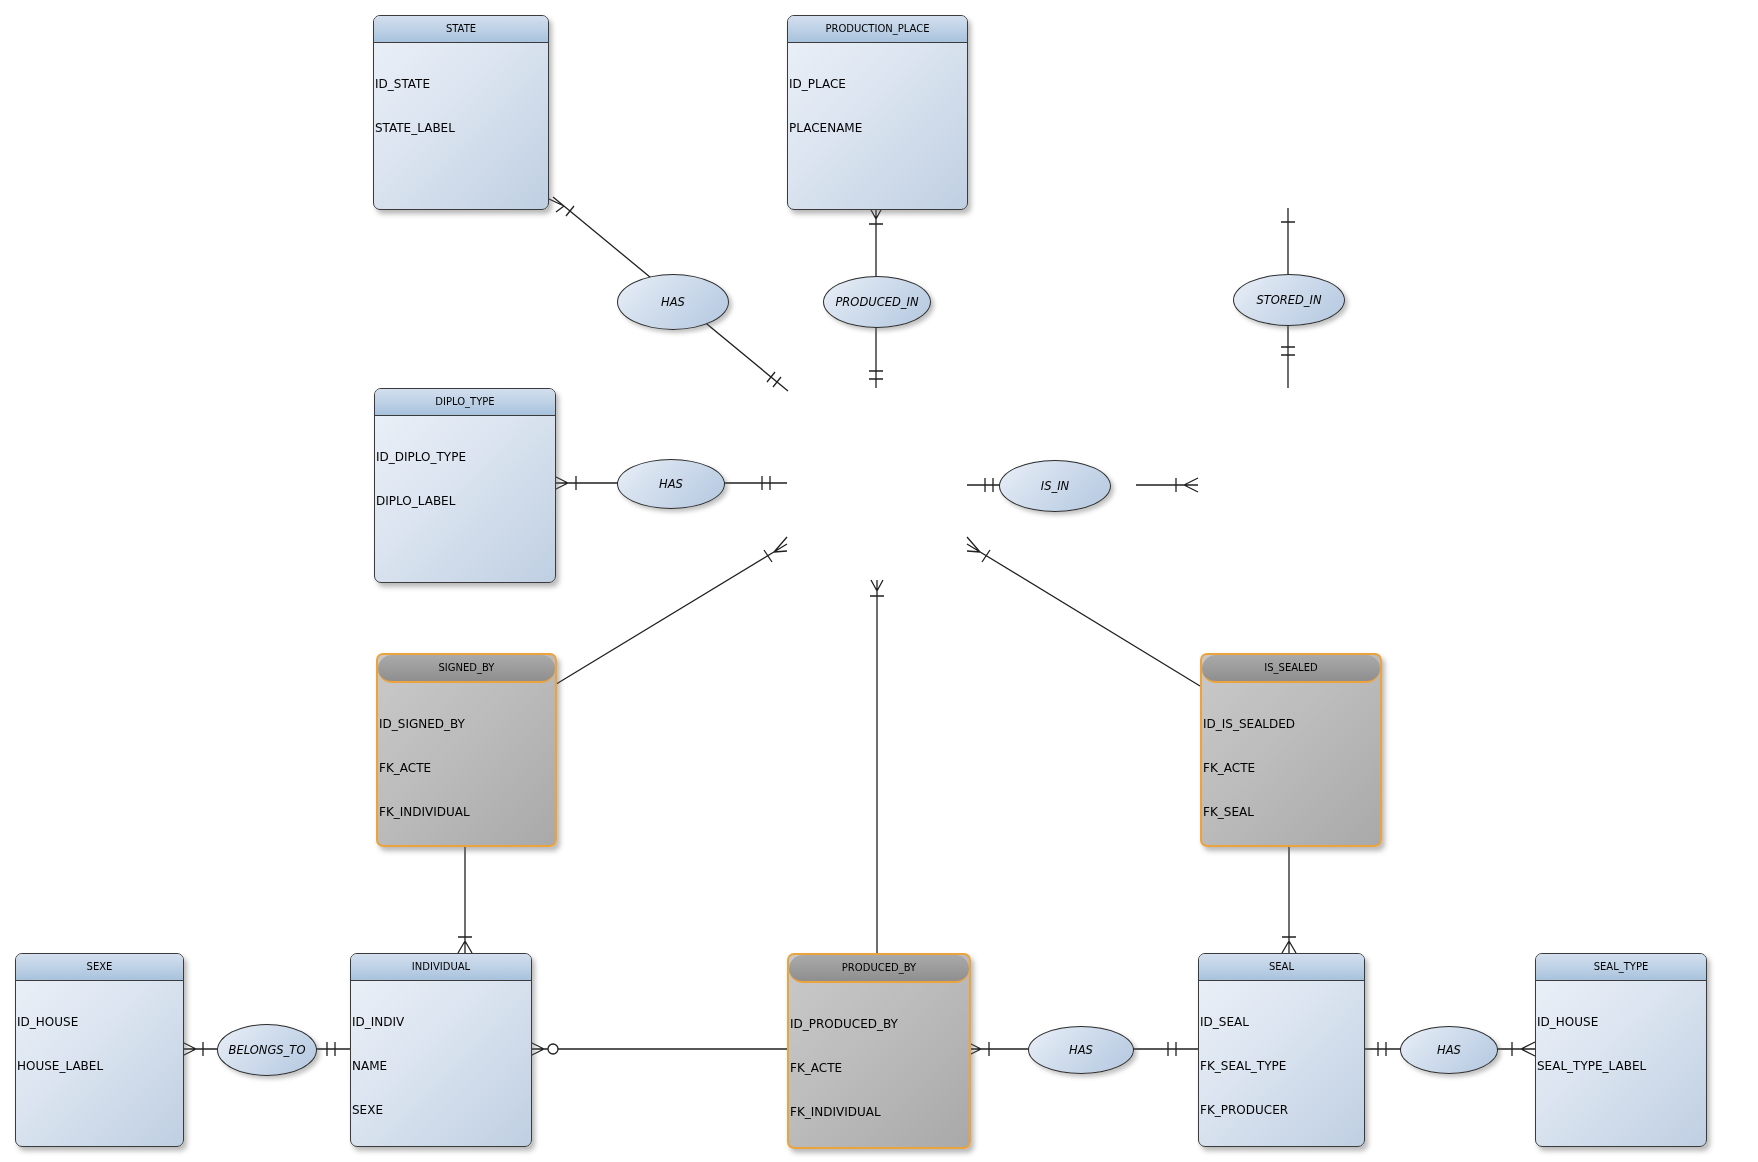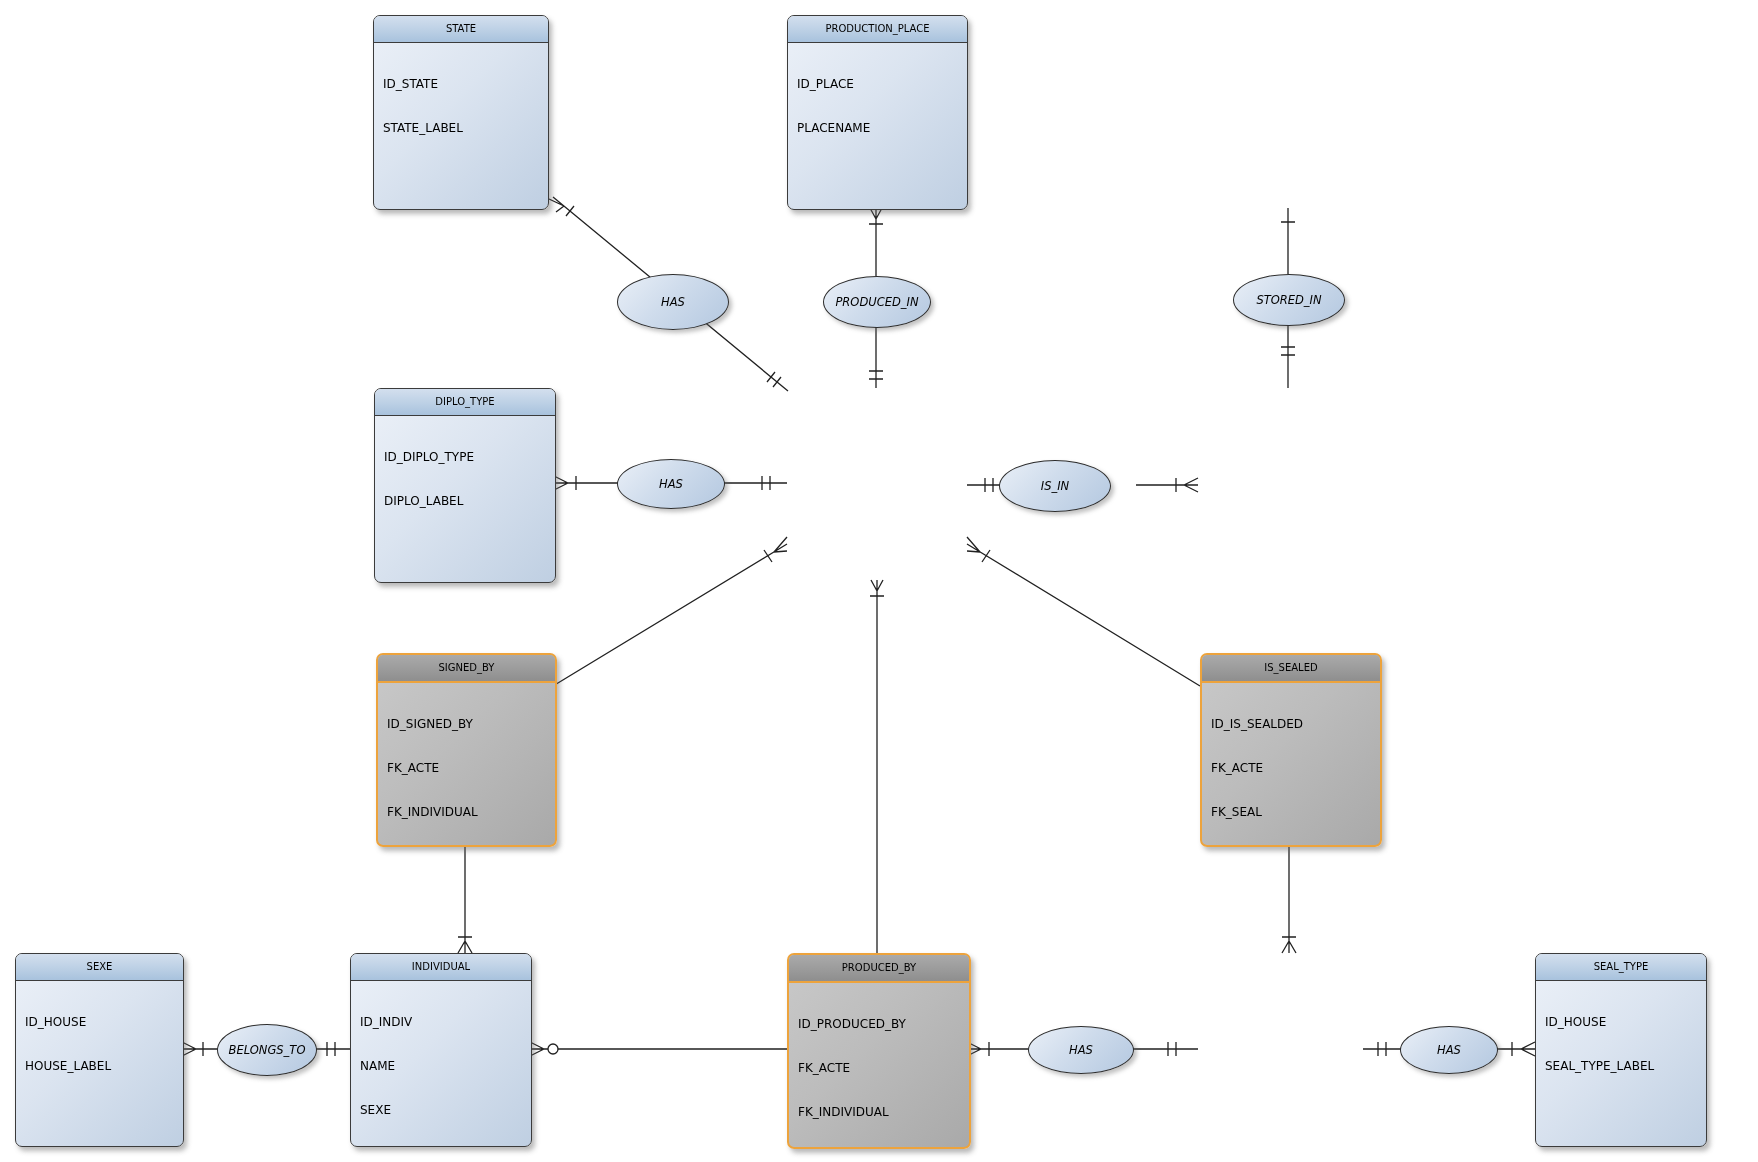--- a/index.html
+++ b/index.html
@@ -6,26 +6,26 @@
   .stage{position:relative;width:1758px;height:1162px;background:#ffffff;
          font-family:"DejaVu Sans","Liberation Sans",sans-serif;color:#000;}
   svg.wires{position:absolute;left:0;top:0;}
 
   .entity{position:absolute;border:1.4px solid #3b3b3b;border-radius:7px;overflow:hidden;
           background:linear-gradient(135deg,#ecf1f8 0%,#dbe4f0 45%,#bfcfe2 100%);
           box-shadow:3px 4px 5px rgba(100,100,100,.45);}
   .entity .hdr{height:26px;line-height:26px;text-align:center;font-size:10px;
           background:linear-gradient(180deg,#d3dfee 0%,#bcd0e5 55%,#a8c2dd 100%);
           border-bottom:1.4px solid #3b3b3b;}
-  .entity .body{padding:5px 6px 0 9px;font-size:12px;line-height:14.6px;white-space:pre;}
+  .entity .body{padding:5px 6px 0 1px;font-size:12px;line-height:14.6px;white-space:pre;}
 
   .assoc{border:2px solid #eda33c;
           background:linear-gradient(135deg,#c9c9c9 0%,#bcbcbc 45%,#a9a9a9 100%);}
   .assoc .hdr{background:linear-gradient(180deg,#aaaaaa 0%,#9b9b9b 55%,#8e8e8e 100%);
-          border-bottom:2px solid #eda33c;}
+          border-bottom:2px solid #eda33c;border-radius:14px;}
 
   .ellipse{position:absolute;border:1.4px solid #2d2d2d;border-radius:50%;
           background:linear-gradient(135deg,#e9eff7 0%,#cfdcec 45%,#b4c8e0 100%);
           display:flex;align-items:center;justify-content:center;font-size:11.5px;
           box-shadow:3px 3px 4px rgba(100,100,100,.4);font-style:italic;}
 </style>
 </head>
 <body>
 
 <div class="stage">
@@ -144,20 +144,28 @@
 
   <div class="entity assoc" style="left:787px;top:953px;width:180px;height:192px">
     <div class="hdr">PRODUCED_BY</div>
     <div class="body">
       <div>ID_PRODUCED_BY</div>
       <div>FK_ACTE</div>
       <div>FK_INDIVIDUAL</div>
     </div>
   </div>
 
+  <div class="entity" style="left:1198px;top:953px;width:165px;height:192px">
+    <div class="hdr">SEAL</div>
+    <div class="body">
+      <div>ID_SEAL</div>
+      <div>FK_SEAL_TYPE</div>
+      <div>FK_PRODUCER</div>
+    </div>
+  </div>
 
   <div class="entity" style="left:1535px;top:953px;width:170px;height:192px">
     <div class="hdr">SEAL_TYPE</div>
     <div class="body">
       <div>ID_HOUSE</div>
       <div>SEAL_TYPE_LABEL</div>
     </div>
   </div>
 
 </div>

